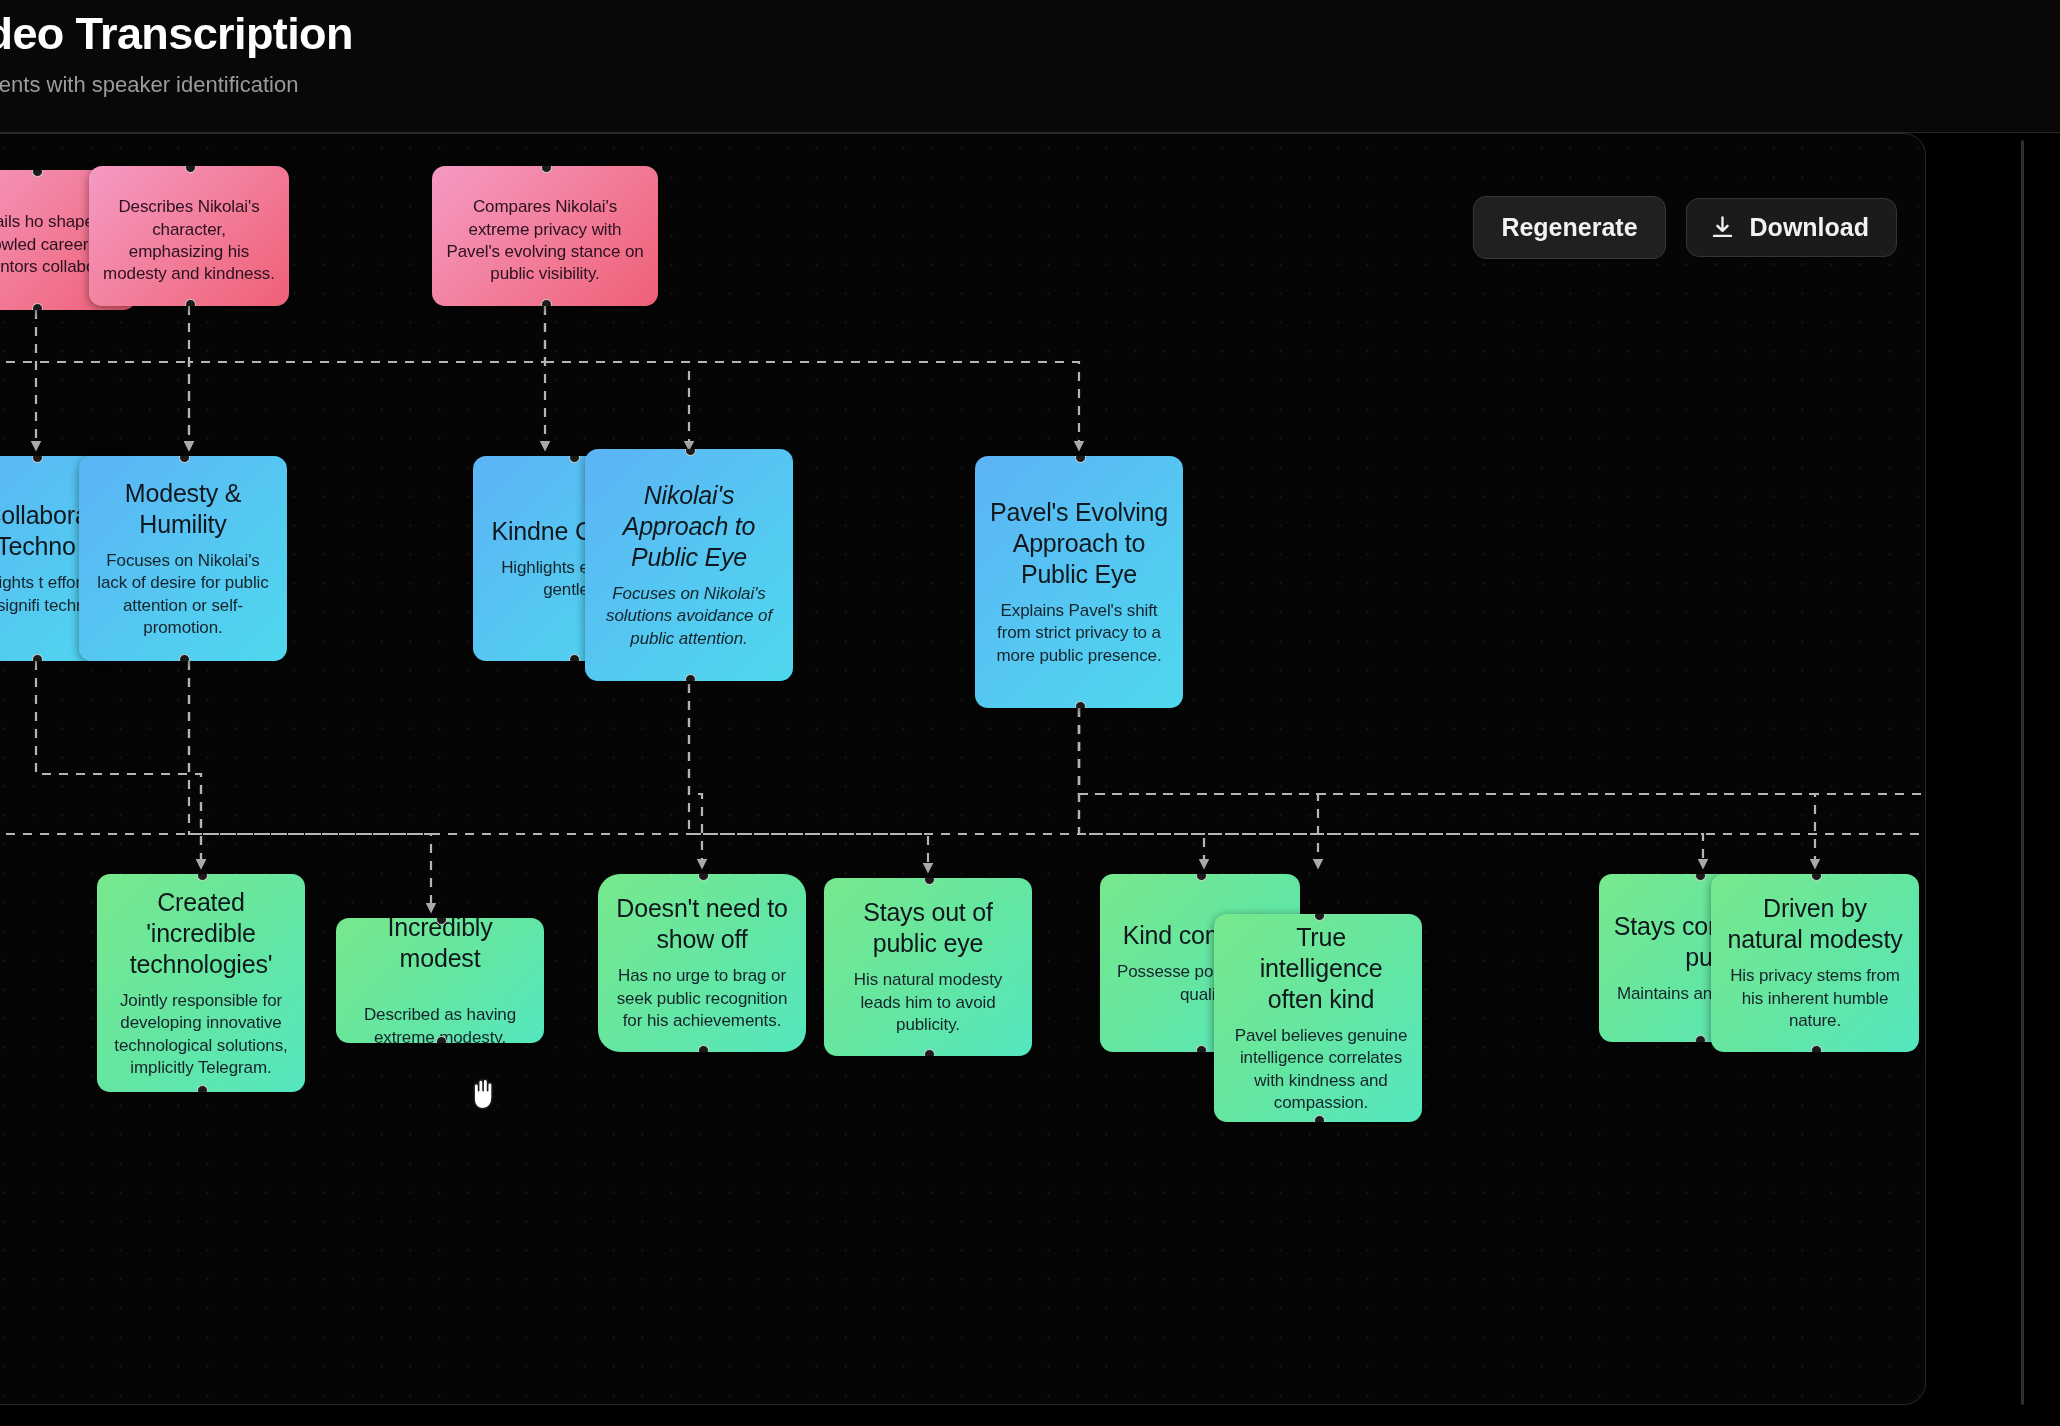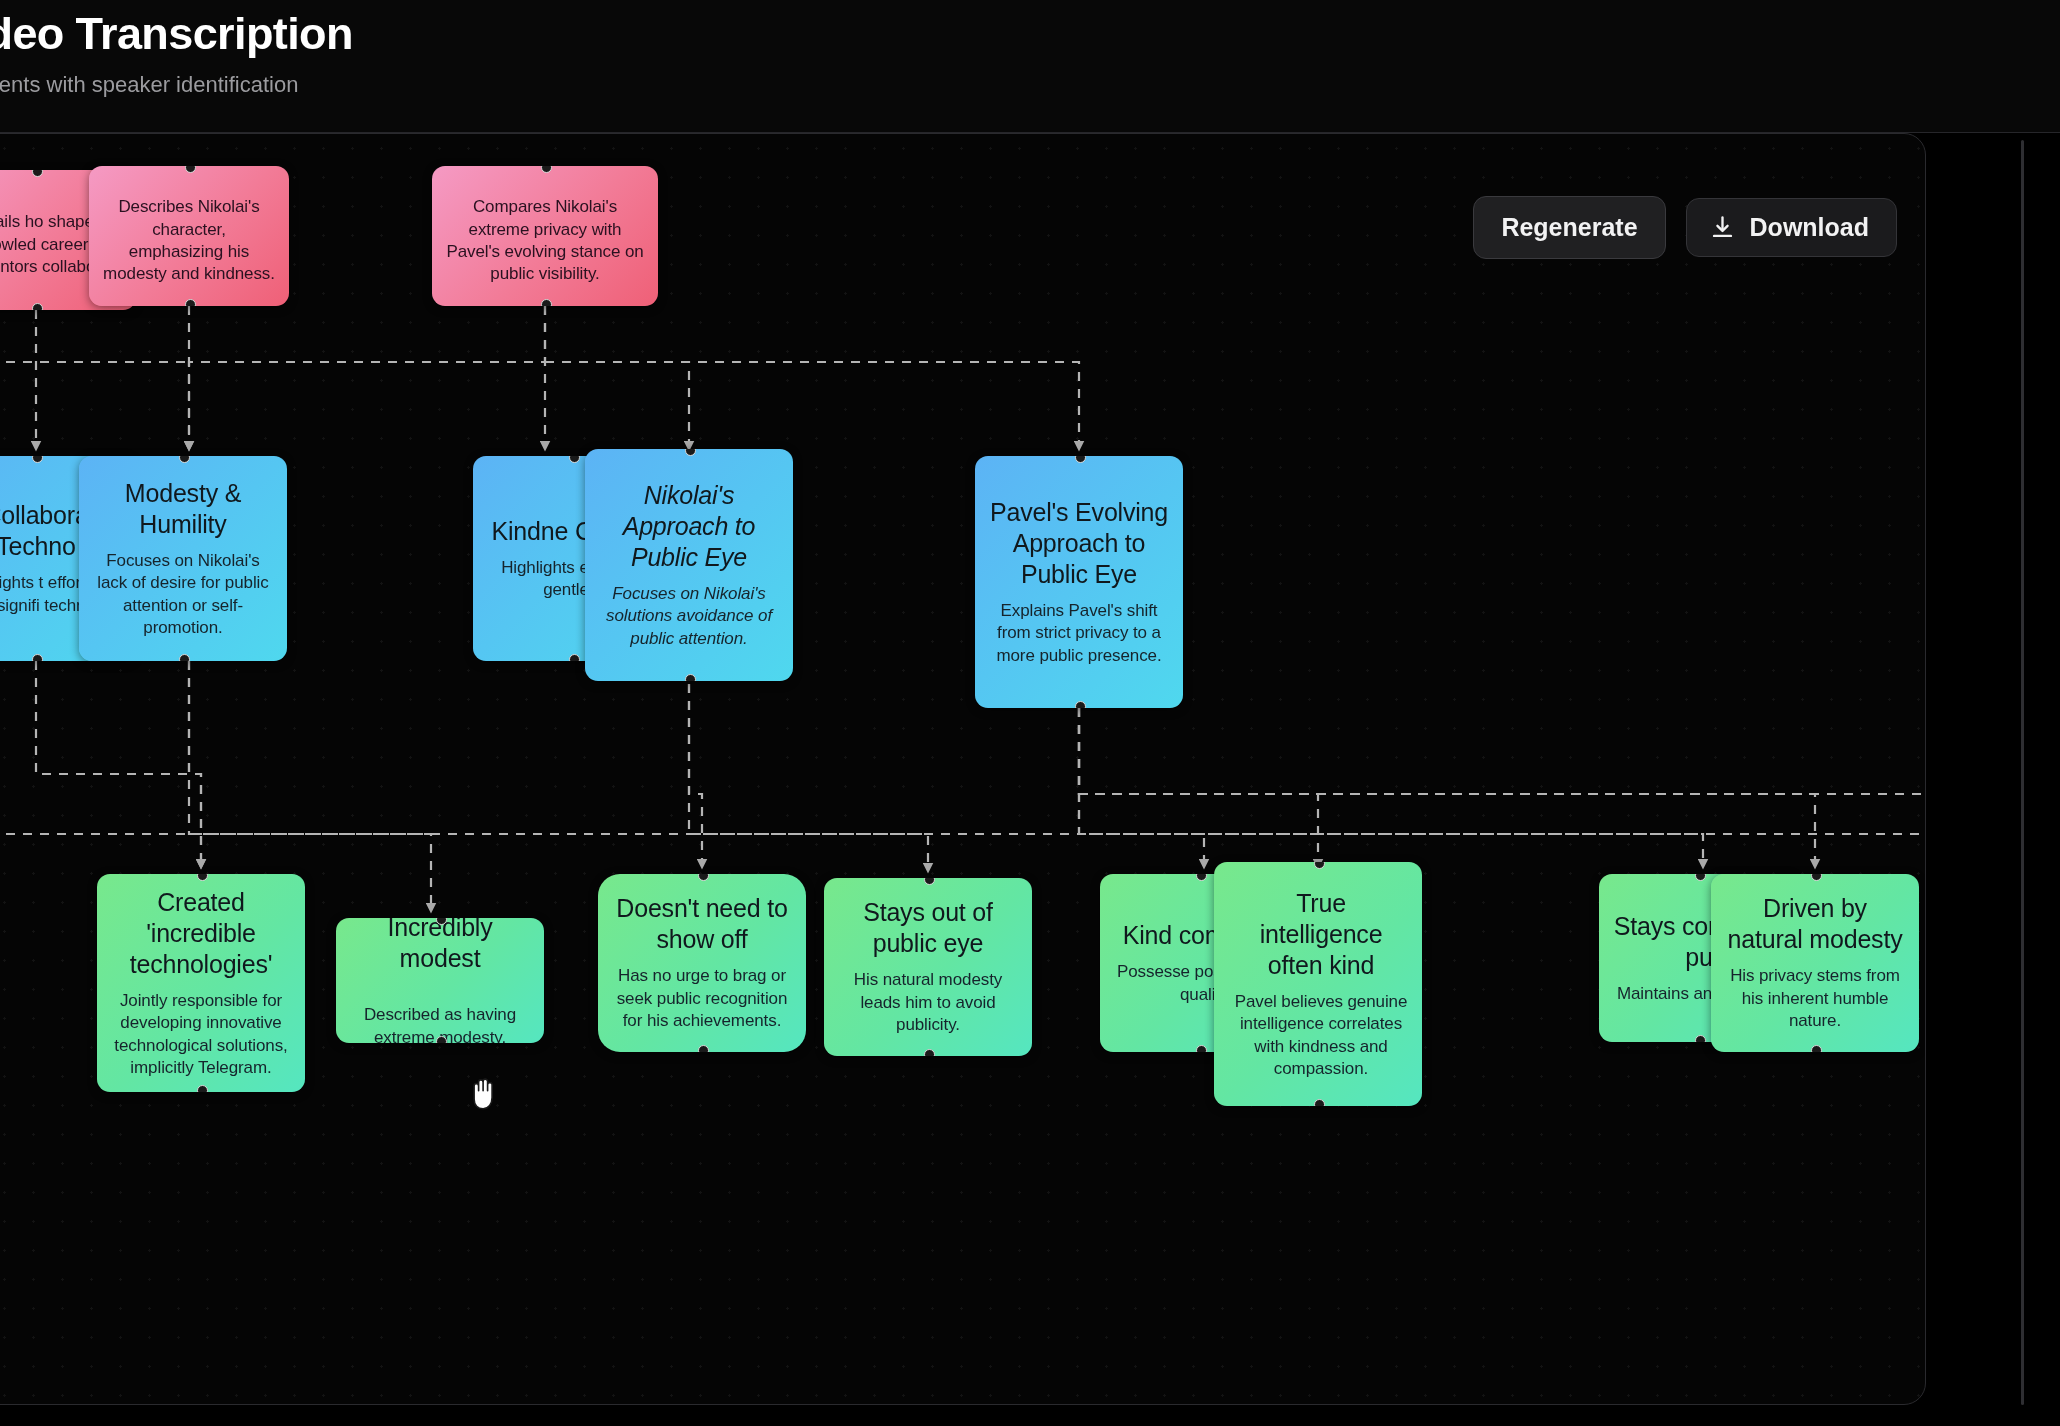--- a/index.html
+++ b/index.html
@@ -314,21 +314,21 @@
         <div class="n-desc">His natural modesty leads him to avoid publicity.</div>
         <div class="handle top"></div>
         <div class="handle bot"></div>
       </div>
       <div class="node green" style="left: 1139px; top: 740px; width: 200px; height: 178px; z-index: 32;">
         <div class="n-title">Kind compass</div>
         <div class="n-desc">Possesse positive inte qualit</div>
         <div class="handle top"></div>
         <div class="handle bot"></div>
       </div>
-      <div class="node green" style="left: 1253px; top: 728px; width: 208px; height: 244px; z-index: 33; padding-left: 20px;">
+      <div class="node green" style="left: 1253px; top: 780px; width: 208px; height: 208px; z-index: 33; padding-left: 20px;">
         <div class="n-title">True intelligence often kind</div>
         <div class="n-desc">Pavel believes genuine intelligence correlates with kindness and compassion.</div>
         <div class="handle top"></div>
         <div class="handle bot"></div>
       </div>
       <div class="node green" style="left: 1638px; top: 740px; width: 200px; height: 168px; z-index: 34;">
         <div class="n-title">Stays cor out of pu</div>
         <div class="n-desc">Maintains an private p</div>
         <div class="handle top"></div>
         <div class="handle bot"></div>

